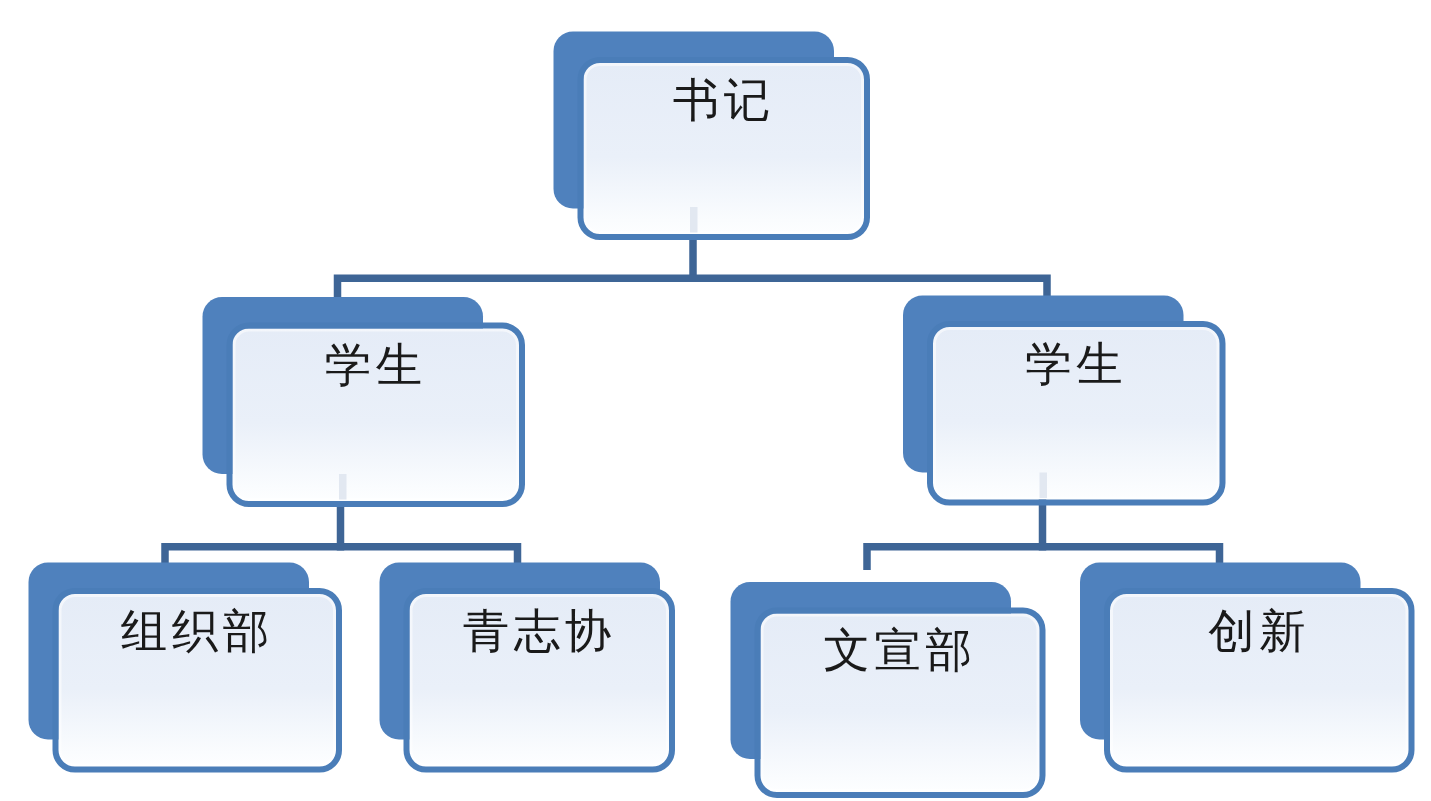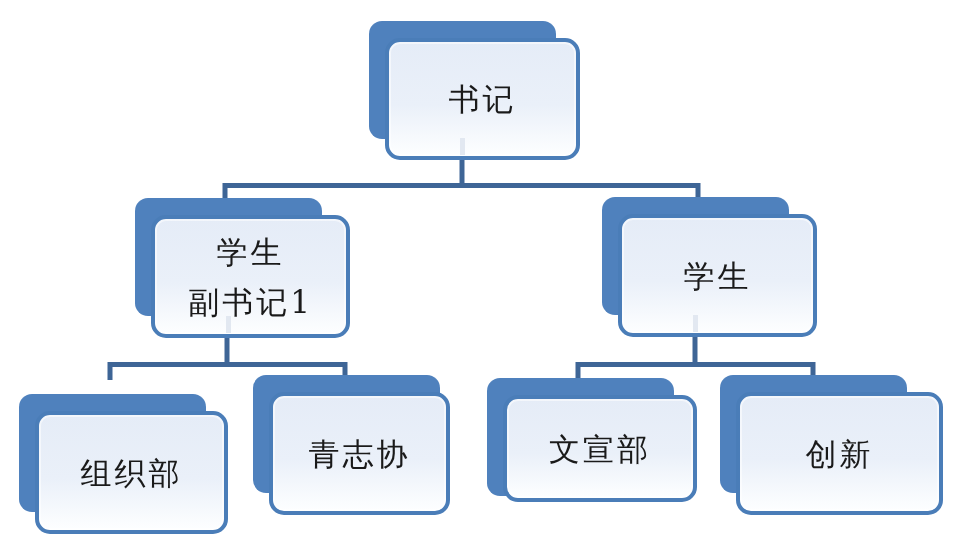--- a/index.html
+++ b/index.html
@@ -45,21 +45,20 @@
     position: absolute;
     left: 16px; top: 17px;
     right: 0; bottom: 0;
     border: 4px solid #4A7DB8;
     border-radius: 15px;
     background: linear-gradient(180deg, #E5ECF7 0%, #EAF0F9 55%, #FAFCFE 92%, #FDFEFF 100%);
     box-shadow: inset 0 0 0 2px rgba(255,255,255,0.55);
     display: flex;
     flex-direction: column;
     align-items: center;
-    justify-content: center;
   }
   .node .label {
     position: relative;
     z-index: 2;
     text-align: center;
     color: #1A1A1A;
     font-size: 31px;
     line-height: 50px;
     letter-spacing: 3px;
     white-space: nowrap;
@@ -71,23 +70,23 @@
     bottom: 1px;
     width: 5px;
     height: 17px;
     background: #E2E8F1;
     z-index: 1;
   }
   
   .n1 { left: 369px; top: 21px;  width: 211px; height: 139px; }
   .n2 { left: 135px; top: 198px; width: 215px; height: 140px; }
   .n3 { left: 602px; top: 197px; width: 215px; height: 140px; }
-  .n4 { left: 19px;  top: 375px; width: 209px; height: 140px; margin-top: 19px; }
+  .n4 { left: 19px;  top: 375px; width: 209px; height: 140px; }
   .n5 { left: 253px; top: 375px; width: 197px; height: 140px; }
-  .n6 { left: 487px; top: 378px; width: 210px; height: 124px; }
+  .n6 { left: 487px; top: 388px; width: 210px; height: 144px; }
   .n7 { left: 720px; top: 375px; width: 223px; height: 140px; }
 </style>
 </head>
 <body>
 
 <div class="stage">
 
   <svg class="connectors" viewBox="0 0 954 534" xmlns="http://www.w3.org/2000/svg">
 
     <path d="M462 154 V188"></path>
@@ -109,21 +108,20 @@
       </div>
     </div>
   </div>
 
   <div class="node n2">
     <div class="back"></div>
     <div class="front">
       <div class="ghost"></div>
       <div class="label">
         <span>学生</span>
-        <span>副书记1</span>
       </div>
     </div>
   </div>
 
   <div class="node n3">
     <div class="back"></div>
     <div class="front">
       <div class="ghost"></div>
       <div class="label">
         <span>学生</span>

